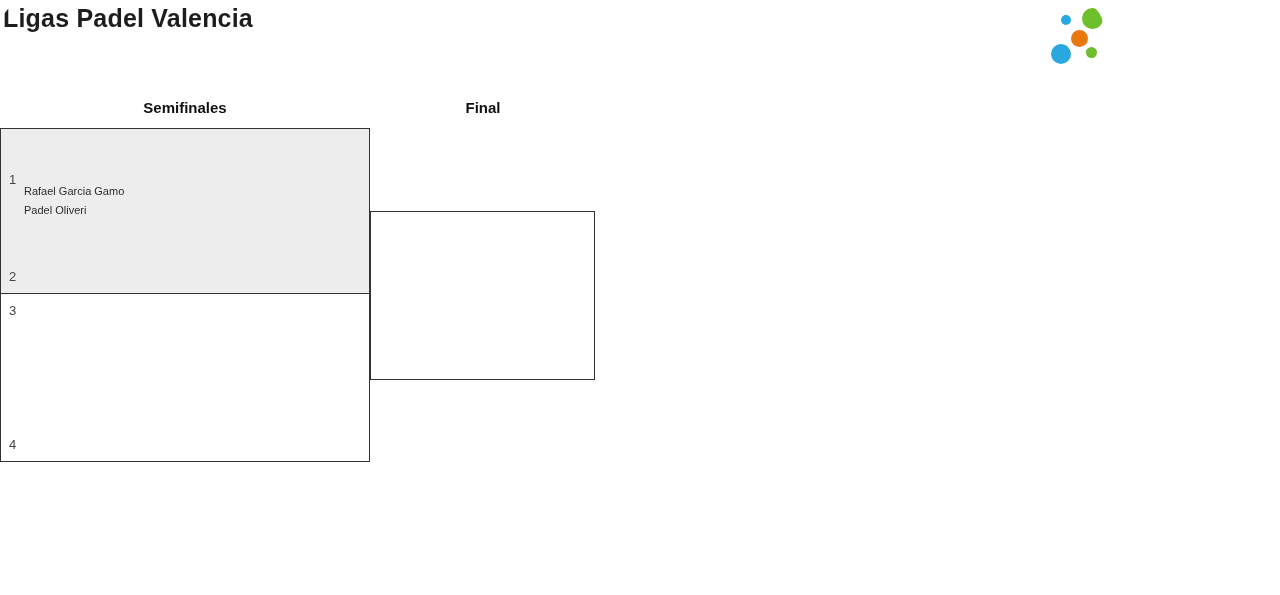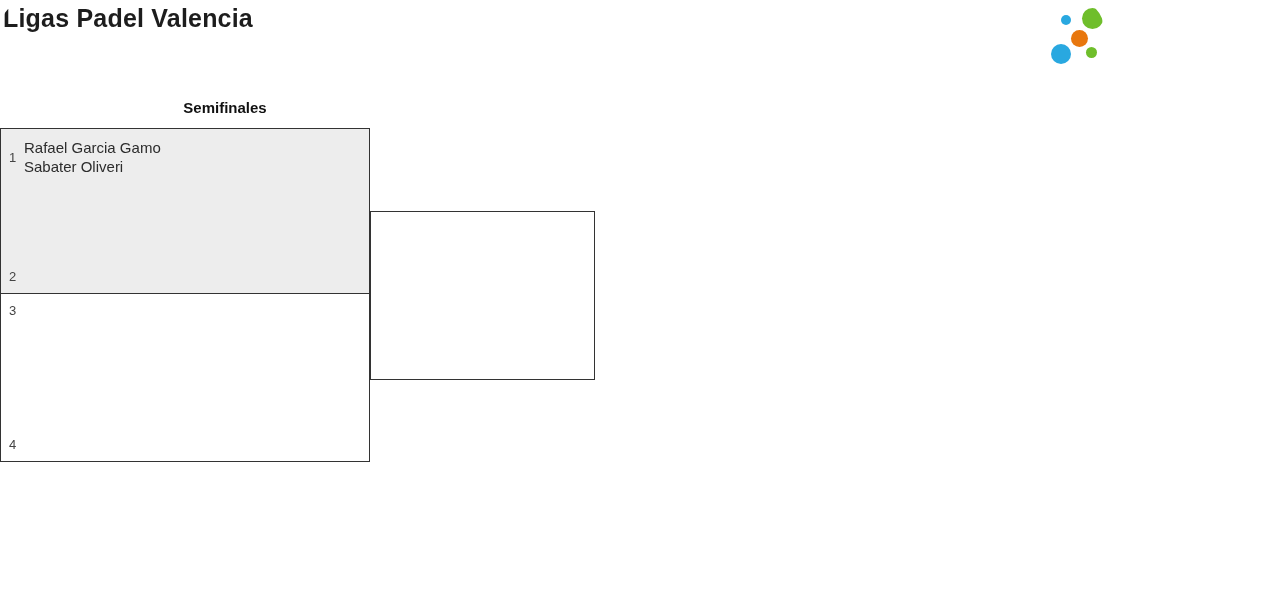--- a/index.html
+++ b/index.html
@@ -59,21 +59,21 @@
 
   
   .round-label {
     position: absolute;
     top: 99px;
     font-size: 15px;
     font-weight: 700;
     color: #111111;
     text-align: center;
   }
-  .round-label-semifinals { left: 0; width: 370px; margin-left: 40px; }
+  .round-label-semifinals { left: 0; width: 370px; }
   .round-label-final      { left: 370px; width: 226px; }
 
   
   .match {
     position: absolute;
     left: 0;
     width: 370px;
     border: 1px solid #333333;
     box-sizing: border-box;
     display: flex;
@@ -108,50 +108,52 @@
     align-items: center;
   }
   .seed {
     width: 23px;
     flex: 0 0 23px;
     text-align: center;
     font-size: 13px;
     color: #444444;
   }
   .players {
-    font-size: 15px;
+    font-size: 11px;
     line-height: 19px;
     color: #2c2c2c;
+    margin-top: 44px;
   }
 </style>
 </head>
 <body>
 
 <div id="page">
 
   <div class="page-title">
     <div>Ligas Padel Valencia</div>
   </div>
 
   <div class="logo">
     <span class="dot dot-blue-small"></span>
     <span class="dot dot-green-large"></span>
     <span class="dot dot-orange"></span>
     <span class="dot dot-blue-large"></span>
     <span class="dot dot-green-small"></span>
   </div>
 
   <div class="round-label round-label-semifinals">Semifinales</div>
+  <div class="round-label round-label-final">Final</div>
 
   <div class="match match-semifinal-1">
     <div class="team">
       <div class="seed">1</div>
       <div class="players">
         <div>Rafael Garcia Gamo</div>
-        <div>Sabater Oliveri</div>
+        <div>Padel Oliveri</div>
       </div>
     </div>
     <div class="team">
       <div class="seed">2</div>
     </div>
   </div>
 
   <div class="match match-semifinal-2">
     <div class="team">
       <div class="seed">3</div>

